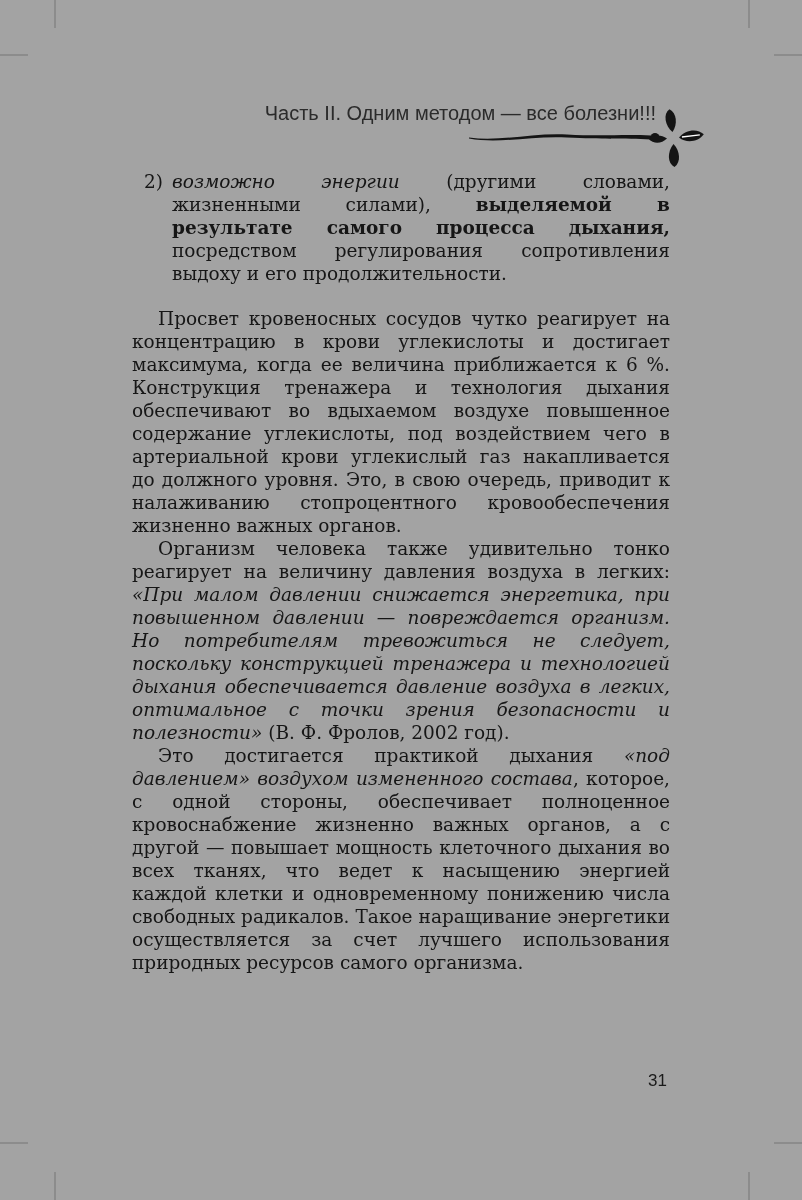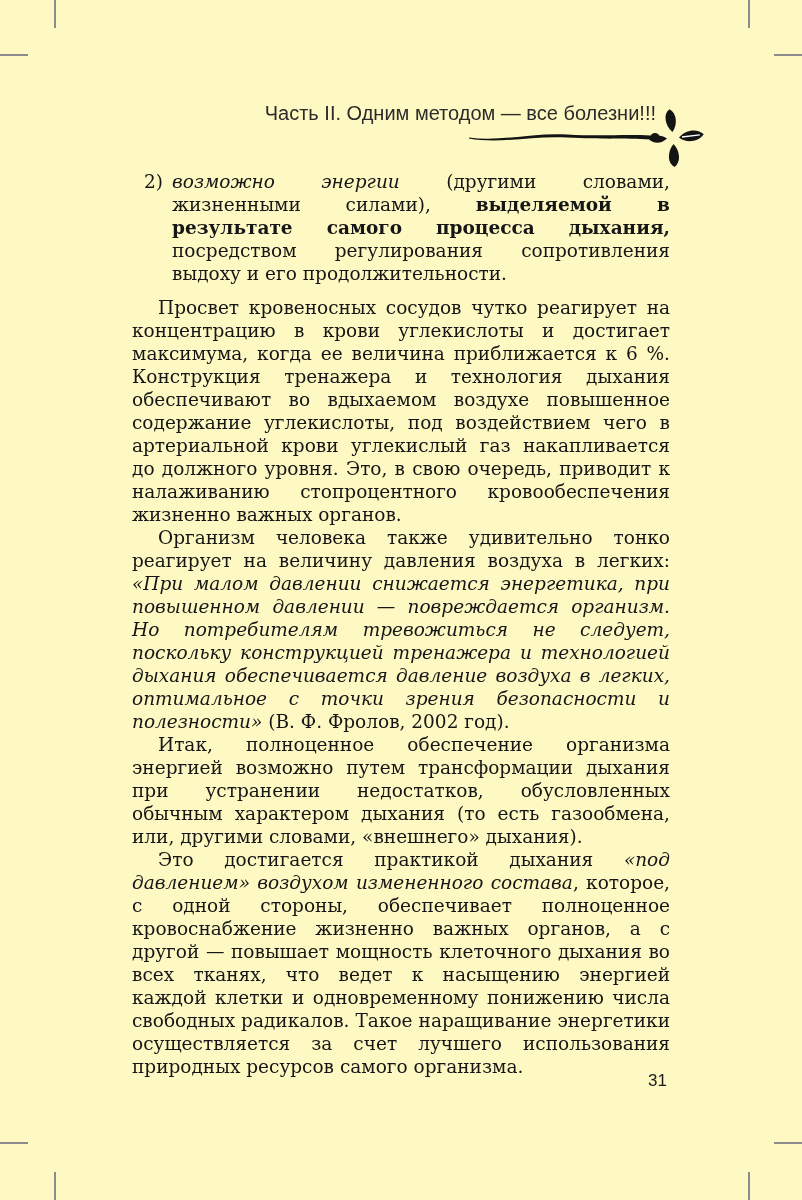--- a/index.html
+++ b/index.html
@@ -1,19 +1,19 @@
 <!DOCTYPE html>
 <html lang="ru"><head>
 <meta charset="utf-8">
 <style>
   html,body{margin:0;padding:0;background:#ffffff;}
   .page{
     position:relative;
     width:802px;height:1200px;
-    background:#fef9c3;
+    background:#a3a3a3;
     overflow:hidden;
     font-family:"DejaVu Serif","Liberation Serif",serif;
   }
   
   .crop{position:absolute;background:#8c8c8c;}
   .crop.v{width:2px;height:28px;}
   .crop.h{width:28px;height:2px;}
   .crop.tl-v{left:54px;top:0;}
   .crop.tr-v{left:748px;top:0;}
   .crop.tl-h{left:0;top:54px;}
@@ -33,21 +33,21 @@
   
   .body-text{
     position:absolute;left:132px;top:170px;width:538px;
     font-size:18.5px;line-height:23px;color:#161616;
     text-align:justify;
   }
   .list-item{position:relative;margin-left:40px;}
   .list-item + .list-item{margin-top:12px;}
   .list-item .marker{position:absolute;left:-28px;top:0;}
   .paragraph{margin:0;text-indent:26px;}
-  .paragraph:first-of-type{margin-top:11px;}
+  .paragraph:first-of-type{margin-top:22px;}
   .run-n{font-style:normal;font-weight:normal;}
   .run-b{font-weight:bold;}
   .run-i{font-style:italic;}
   
   .page-number{
     position:absolute;top:1071px;right:135px;
     font-family:"Liberation Sans",sans-serif;
     font-size:17px;font-weight:normal;color:#1a1a1a;text-align:center;
   }
 </style>
@@ -79,18 +79,17 @@
     </g>
   </svg>
 
   <main class="body-text" id="body-text">
       <div class="list-item">
     <span class="marker">2)</span>
     <span class="item-text"><span class="run-i">возможно энергии</span><span class="run-n"> (другими словами, жизненными силами), </span><span class="run-b">выделяемой в результате самого процесса дыхания,</span><span class="run-n"> посредством регулирования сопротивления выдоху и его продолжительности.</span></span>
   </div>
       <p class="paragraph"><span class="run-n">Просвет кровеносных сосудов чутко реагирует на концентрацию в крови углекислоты и достигает максимума, когда ее величина приближается к 6 %. Конструкция тренажера и технология дыхания обеспечивают во вдыхаемом воздухе повышенное содержание углекислоты, под воздействием чего в артериальной крови углекислый газ накапливается до должного уровня. Это, в свою очередь, приводит к налаживанию стопроцентного кровообеспечения жизненно важных органов.</span></p>
       <p class="paragraph"><span class="run-n">Организм человека также удивительно тонко реагирует на величину давления воздуха в легких: </span><span class="run-i">«При малом давлении снижается энергетика, при повышенном давлении — повреждается организм. Но потребителям тревожиться не следует, поскольку конструкцией тренажера и технологией дыхания обеспечивается давление воздуха в легких, оптимальное с точки зрения безопасности и полезности»</span><span class="run-n"> (В. Ф. Фролов, 2002 год).</span></p>
-      <p class="paragraph"><span class="run-n">Итак, полноценное обеспечение организма энергией возможно путем трансформации дыхания при устранении недостатков, обусловленных обычным характером дыхания (то есть газообмена, или, другими словами, «внешнего» дыхания).</span></p>
       <p class="paragraph"><span class="run-n">Это достигается практикой дыхания </span><span class="run-i">«под давлением» воздухом измененного состава</span><span class="run-n">, которое, с одной стороны, обеспечивает полноценное кровоснабжение жизненно важных органов, а с другой — повышает мощность клеточного дыхания во всех тканях, что ведет к насыщению энергией каждой клетки и одновременному понижению числа свободных радикалов. Такое наращивание энергетики осуществляется за счет лучшего использования природных ресурсов самого организма.</span></p>
     </main>
 
   <div class="page-number">31</div>
 </div>
 
 </body></html>

